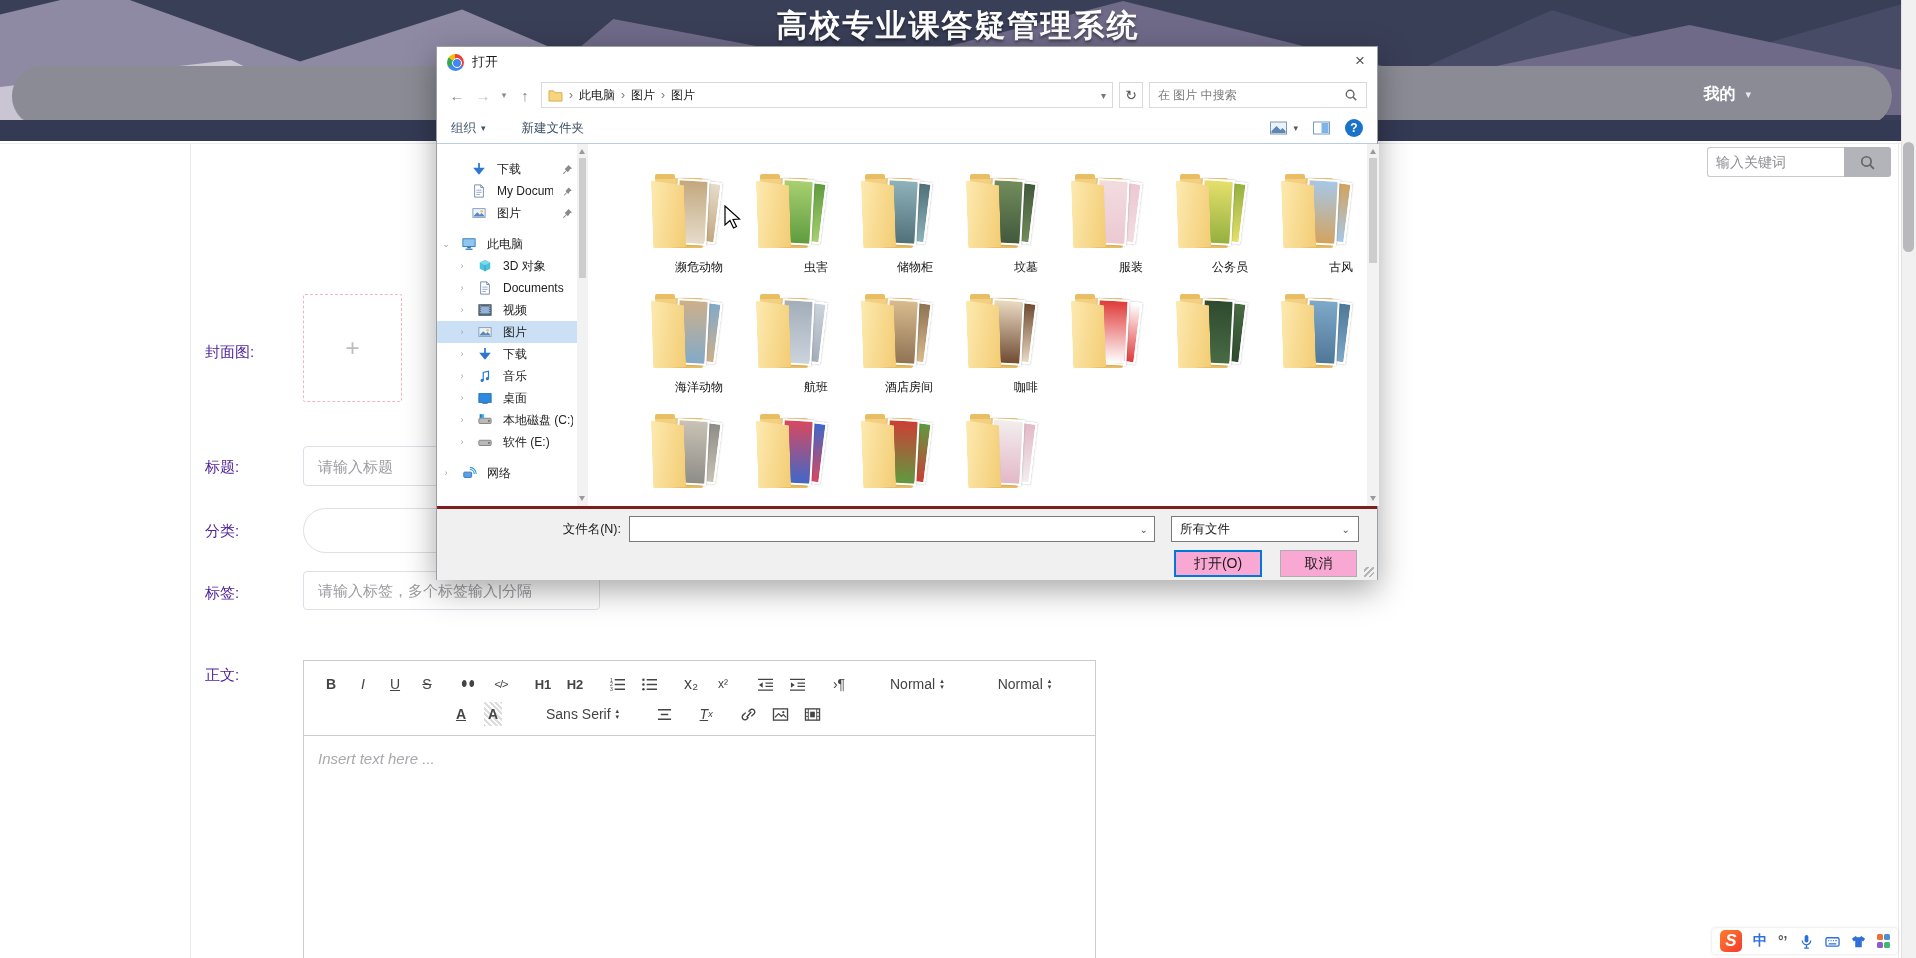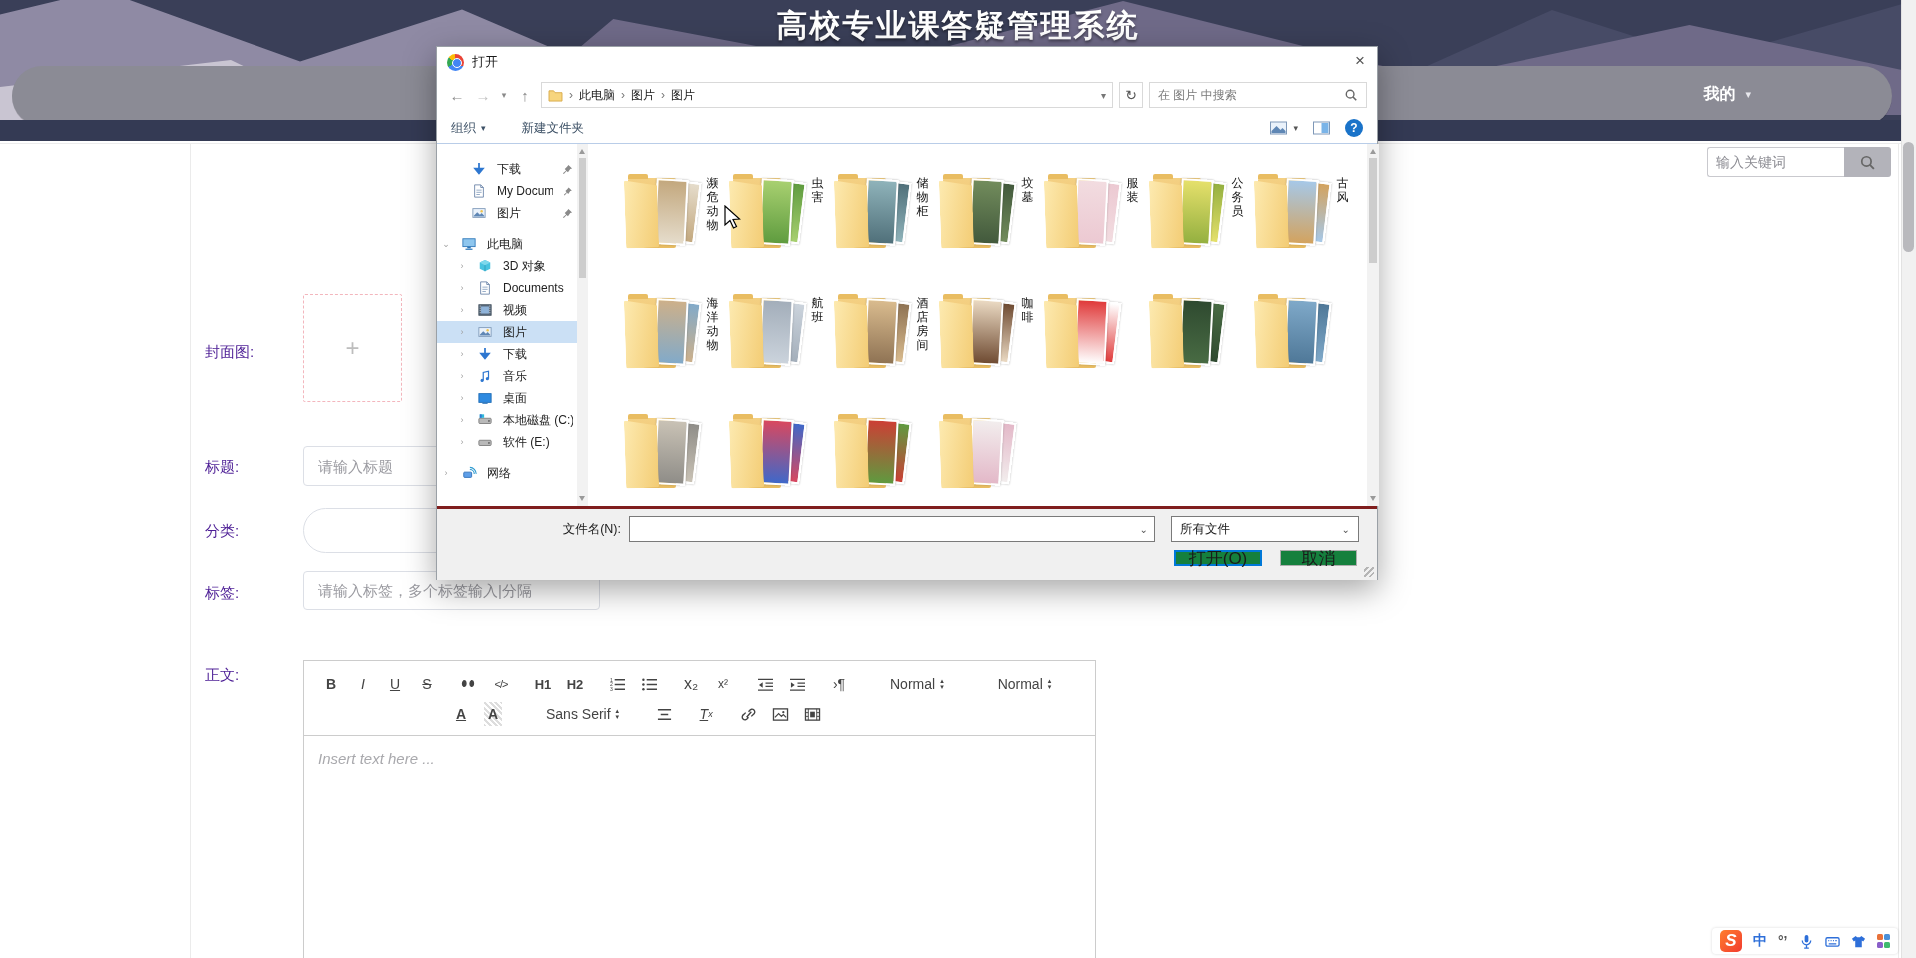--- a/index.html
+++ b/index.html
@@ -105,21 +105,21 @@
   .tpin{margin-left:auto}
   .tgap{height:9px}
   .tscroll{position:absolute;left:140px;top:97px;width:11px;height:362px;background:#f2f2f2}
   .sarr{position:absolute;left:2px;width:0;height:0;border-left:3.5px solid transparent;border-right:3.5px solid transparent}
   .sarr.up{top:5px;border-bottom:5px solid #9a9a9a}
   .sarr.dn{bottom:5px;border-top:5px solid #9a9a9a}
   .tthumb{position:absolute;left:2px;top:14px;width:7px;height:120px;background:#cdcdcd}
   
   .dgrid{position:absolute;left:151px;top:97px;width:779px;height:362px;overflow:hidden;
        padding:26px 0 0 30px;display:flex;flex-wrap:wrap;align-content:flex-start}
-  .fcell{width:105px;height:120px;display:flex;flex-direction:row;align-items:flex-start;cursor:pointer;border-radius:2px}
+  .fcell{width:105px;height:120px;display:flex;flex-direction:column;align-items:flex-end;cursor:pointer;border-radius:2px}
   .fcell.sel{background:#cce8ff}
   .folder{position:relative;width:78px;height:84px;flex:0 0 84px}
   .fb{position:absolute;left:10px;top:8px;width:48px;height:70px;background:linear-gradient(#f4d083,#e9bd62);border-radius:2px}
   .fb::before{content:"";position:absolute;top:-4px;left:0;width:20px;height:5px;background:#e9bd62;border-radius:2px 2px 0 0}
   .p2{position:absolute;right:4px;top:11px;width:28px;height:62px;background:linear-gradient(var(--b),var(--a));
        border:2px solid #fff;transform:rotate(7deg);box-shadow:0 0 2px rgba(0,0,0,.3)}
   .p1{position:absolute;right:15px;top:9px;width:32px;height:66px;background:linear-gradient(var(--a),var(--b));
        border:2px solid #fff;transform:rotate(3deg);box-shadow:0 0 2px rgba(0,0,0,.3)}
   .ff{position:absolute;left:7px;top:10px;width:33px;height:68px;background:linear-gradient(100deg,#fdeab0,#f3cc74);
        clip-path:polygon(0 0,100% 9%,100% 100%,0 100%);transform:rotate(-2deg);border-radius:2px;
@@ -129,21 +129,21 @@
   .gthumb{position:absolute;left:2px;top:14px;width:8px;height:105px;background:#cdcdcd}
   
   .dfoot{position:absolute;left:0;top:459px;width:100%;height:74px;background:#f0f0f0;border-top:3px solid #7f1d1d}
   .fnlabel{position:absolute;left:60px;top:12px;width:124px;text-align:right;font-size:12.5px}
   .fncombo{position:absolute;left:192px;top:7px;width:526px;height:26px;background:#fff;border:1px solid #7a7a7a;
        display:flex;align-items:center}
   .fncombo .cbar{margin-left:auto;color:#555;font-size:10px;padding:0 6px;cursor:pointer}
   .ftsel{position:absolute;left:734px;top:7px;width:188px;height:26px;background:#fff;border:1px solid #7a7a7a;
        display:flex;align-items:center;padding:0 8px;font-size:12.5px;cursor:pointer}
   .ftsel .cbar{margin-left:auto;color:#555;font-size:10px}
-  .dbtn{position:absolute;top:41px;height:16px;background:#15803d;font-size:17px;display:flex;
+  .dbtn{position:absolute;top:41px;height:27px;background:#f9a8d4;font-size:14px;display:flex;
        align-items:center;justify-content:center;cursor:pointer}
   .dbtn.open{left:737px;width:88px;border:2px solid #0078d7}
   .dbtn.cancel{left:843px;width:77px;border:1px solid #adadad}
   .grip{position:absolute;right:3px;bottom:3px;width:10px;height:10px;
        background:repeating-linear-gradient(135deg,transparent 0 2px,#b5b5b5 2px 4px)}
   
   .cursor{position:absolute;left:723px;top:205px;z-index:60}
   
   .sogou{position:absolute;right:18px;bottom:4px;height:26px;display:flex;align-items:center;gap:11px;
        background:#fff;border-radius:4px;padding:0 8px;box-shadow:0 0 3px rgba(0,0,0,.15)}

